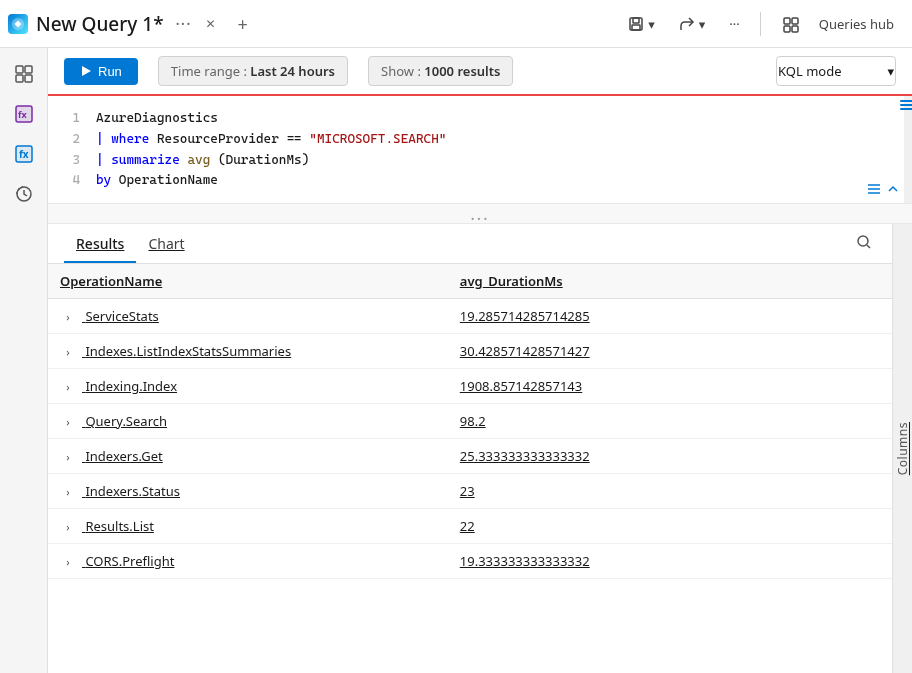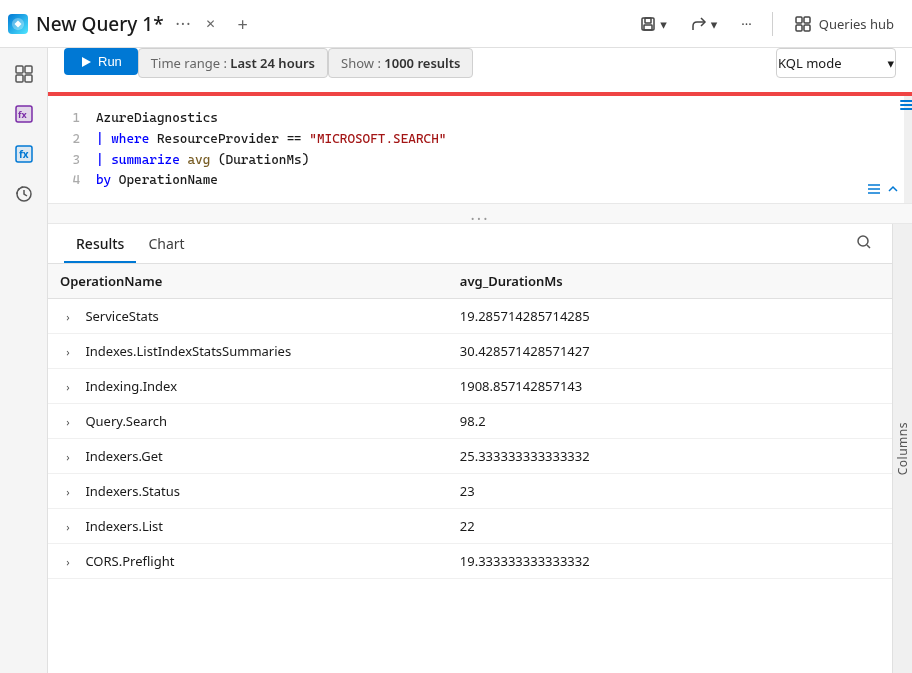--- a/index.html
+++ b/index.html
@@ -79,22 +79,22 @@
     }
     .icon-btn svg { width: 16px; height: 16px; }
     .divider-v {
       width: 1px;
       height: 24px;
       background: #d0d0d0;
       margin: 0 4px;
     }
     .queries-hub-btn {
       display: flex;
-      align-items: center;
-      gap: 8px;
+      align-items: flex-end;
+      gap: 20px;
       padding: 4px 10px;
       cursor: pointer;
       color: #444;
       font-size: 13px;
     }
     .queries-hub-btn svg { width: 16px; height: 16px; }
 
     
     .main-layout {
       display: flex;
@@ -130,25 +130,25 @@
       flex: 1;
       display: flex;
       flex-direction: column;
       overflow: hidden;
     }
 
     
     .toolbar {
       height: 48px;
       background: #fff;
-      border-bottom: 4px solid #ef4444;
-      display: flex;
-      align-items: flex-start;
+      border-bottom: 2px solid #ef4444;
+      display: flex;
+      align-items: center;
       padding: 0 16px;
-      gap: 0;
+      gap: 20px;
     }
     .run-btn {
       background: #0078d4;
       color: white;
       border: none;
       padding: 6px 16px;
       border-radius: 4px;
       font-size: 13px;
       cursor: pointer;
       display: flex;
@@ -492,21 +492,21 @@
         <svg width="14" height="14" viewBox="0 0 14 14" fill="none" stroke="#0078d4" stroke-width="1.5">
           <polyline points="3,9 7,5 11,9"></polyline>
         </svg>
       </div>
     </div>
 
     <div class="drag-handle">
       <span>...</span>
     </div>
 
-    <div class="results-section" style="display:flex;flex-direction:row;">
+    <div class="results-section" style="display:flex;flex-direction:row;text-decoration:underline;">
       <div style="flex:1;display:flex;flex-direction:column;overflow:hidden;">
 
         <div class="results-tabs">
           <div class="results-tab active">
             <span>Results</span>
           </div>
           <div class="results-tab">
             <span>Chart</span>
           </div>
           <div class="results-search-btn">
@@ -568,21 +568,21 @@
                 <tr>
       <td>
         <span class="expand-btn">›</span>
         <span>Indexers.Status</span>
       </td>
       <td>23</td>
     </tr>
                 <tr>
       <td>
         <span class="expand-btn">›</span>
-        <span>Indexers.List</span>
+        <span>Results.List</span>
       </td>
       <td>22</td>
     </tr>
                 <tr>
       <td>
         <span class="expand-btn">›</span>
         <span>CORS.Preflight</span>
       </td>
       <td>19.333333333333332</td>
     </tr>

